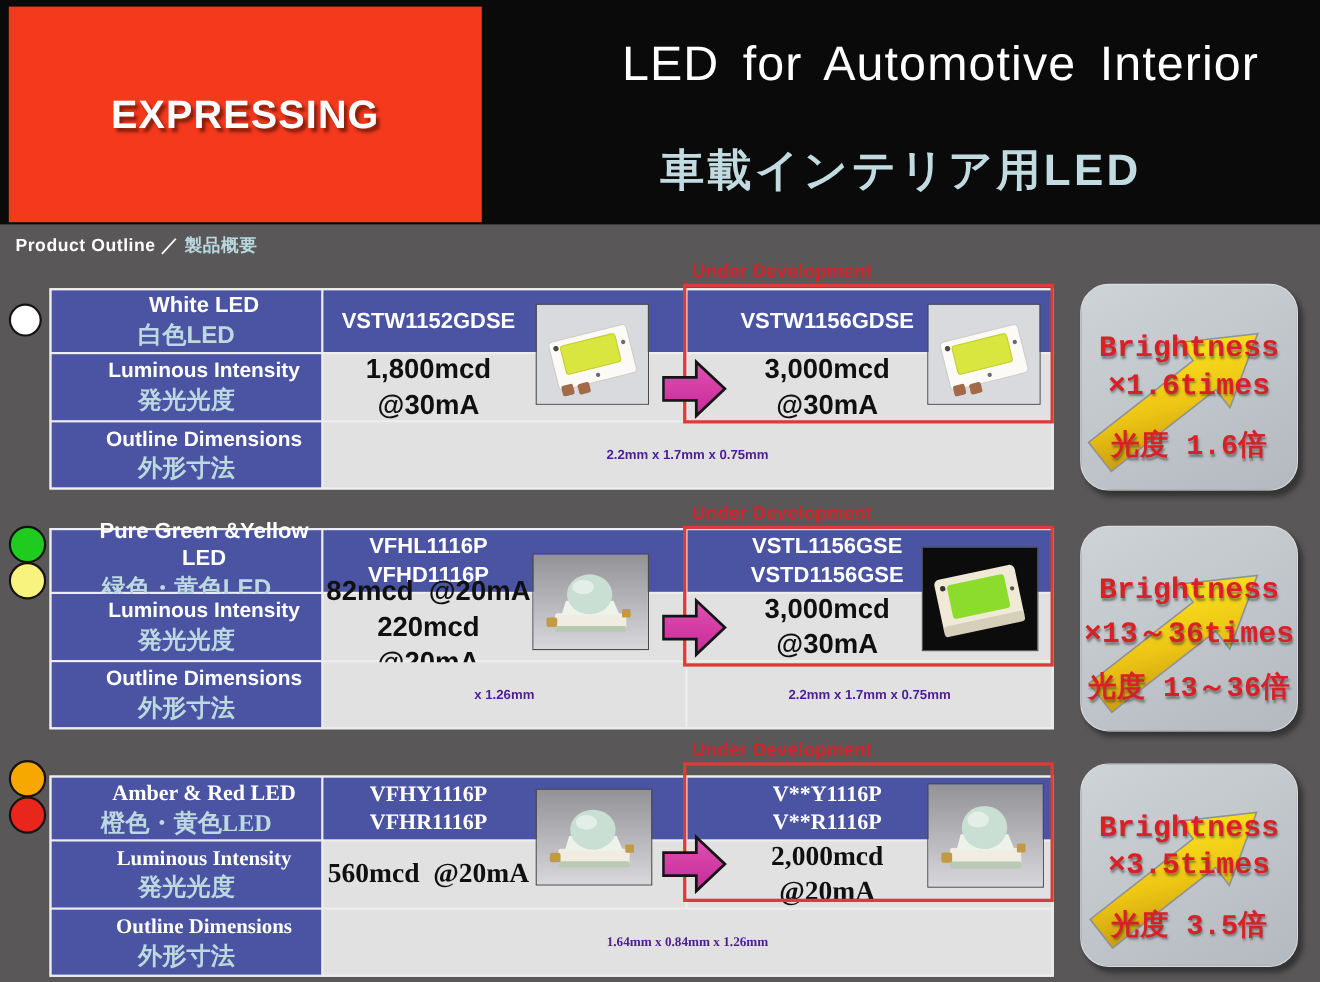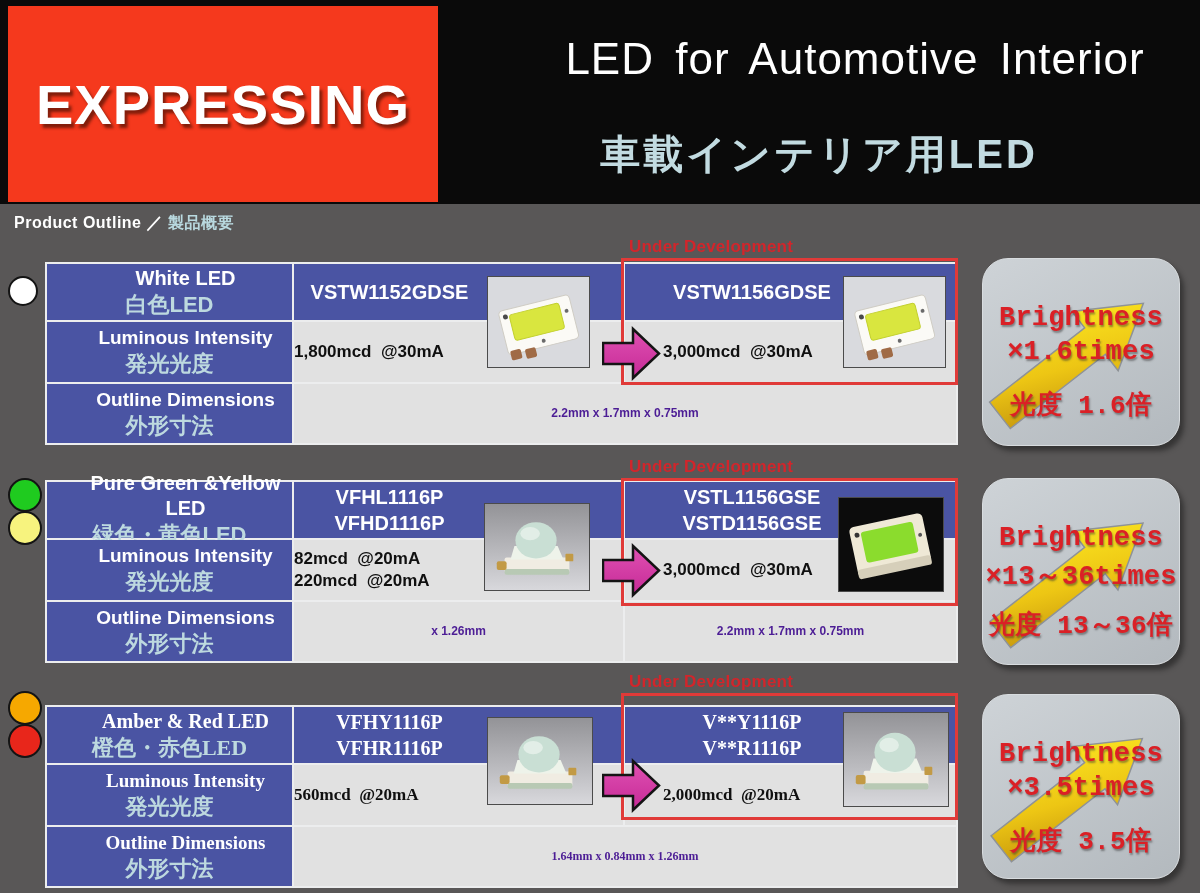--- a/index.html
+++ b/index.html
@@ -4,21 +4,21 @@
 <style>
   html,body{margin:0;padding:0;}
   body{width:1200px;height:893px;position:relative;background:#595757;overflow:hidden;
        font-family:"Liberation Sans","DejaVu Sans",sans-serif;}
   .abs{position:absolute;}
 
   
   .header{left:0;top:0;width:1200px;height:204px;background:#0a0a0a;}
   .logo-box{left:8px;top:6px;width:430px;height:196px;background:#f5391d;
             display:flex;align-items:center;justify-content:center;}
-  .logo-text{color:#fff;font-size:56px;font-weight:700;letter-spacing:1px;
+  .logo-text{color:#fff;font-size:36px;font-weight:700;letter-spacing:1px;
              text-shadow:3px 4px 3px rgba(90,20,5,.75);}
   .titles{left:438px;top:0;width:762px;height:204px;text-align:center;}
   .title-en{position:absolute;left:0;top:34px;width:100%;color:#fff;font-size:44px;
             font-weight:400;letter-spacing:1px;word-spacing:8px;margin-left:36px;}
   .title-ja{position:absolute;left:0;top:127px;width:100%;color:#c2dbe1;font-size:40px;
             font-weight:700;letter-spacing:3px;}
 
   
   .section-title{left:14px;top:213px;font-size:16px;font-weight:700;color:#fff;letter-spacing:.5px;}
   .section-title .ja{color:#b9d9df;}
@@ -29,21 +29,21 @@
           gap:2px;background:#ecedee;border:2px solid #ecedee;z-index:1;}
   .cell{display:flex;flex-direction:column;justify-content:center;box-sizing:border-box;}
   .blue{background:#4a54a3;}
   .grayc{background:#e1e1e1;}
   .lbl-en{color:#fff;font-weight:700;font-size:19px;text-align:center;line-height:1.25;margin-left:32px;}
   .lbl-ja{color:#bdd9df;font-weight:700;font-size:22px;text-align:center;line-height:1.25;}
   .name-en{font-size:20px;}
   .part{color:#fff;font-weight:700;font-size:20px;line-height:1.3;text-align:center;}
   .cur .part-line,.cur .ival{padding-right:138px;}
   .dev .part-line,.dev .ival{padding-left:38px;padding-right:115px;}
-  .ival{color:#101010;font-weight:700;font-size:17px;line-height:1.3;text-align:left;white-space:pre-wrap;}
+  .ival{color:#101010;font-weight:700;font-size:25px;line-height:1.3;text-align:center;white-space:pre-wrap;}
   .dims{color:#4c1d95;font-weight:700;font-size:12px;text-align:center;line-height:1.3;white-space:pre-wrap;}
 
   
   .dot{border-radius:50%;border:2px solid #141414;z-index:4;box-sizing:border-box;}
 
   
   .devbox{border:3px solid #e03a38;box-sizing:border-box;z-index:6;pointer-events:none;}
   .ud-label{color:#d2252b;font-weight:700;font-size:17px;z-index:7;letter-spacing:.2px;}
 
   
@@ -261,21 +261,21 @@
   <div class="bline l2">×13～36times</div>
   <div class="bline lja">光度 13～36倍</div>
 </div>
 
 <div class="abs dot" style="left: 8px; top: 691px; width: 34px; height: 34px; background: rgb(246, 168, 0);"></div>
 <div class="abs dot" style="left: 8px; top: 724px; width: 34px; height: 34px; background: rgb(232, 38, 27);"></div>
 
 <div class="abs ptable" style="top:705px;font-family:Liberation Serif, serif;">
   <div class="cell blue">
     <div class="lbl-en name-en">Amber &amp; Red LED</div>
-    <div class="lbl-ja">橙色・赤色LED</div>
+    <div class="lbl-ja">橙色・黄色LED</div>
   </div>
   <div class="cell blue cur">
     <div class="part part-line">VFHY1116P</div>
     <div class="part part-line">VFHR1116P</div>
   </div>
   <div class="cell blue dev">
     <div class="part part-line">V**Y1116P</div>
     <div class="part part-line">V**R1116P</div>
   </div>
   <div class="cell blue">

